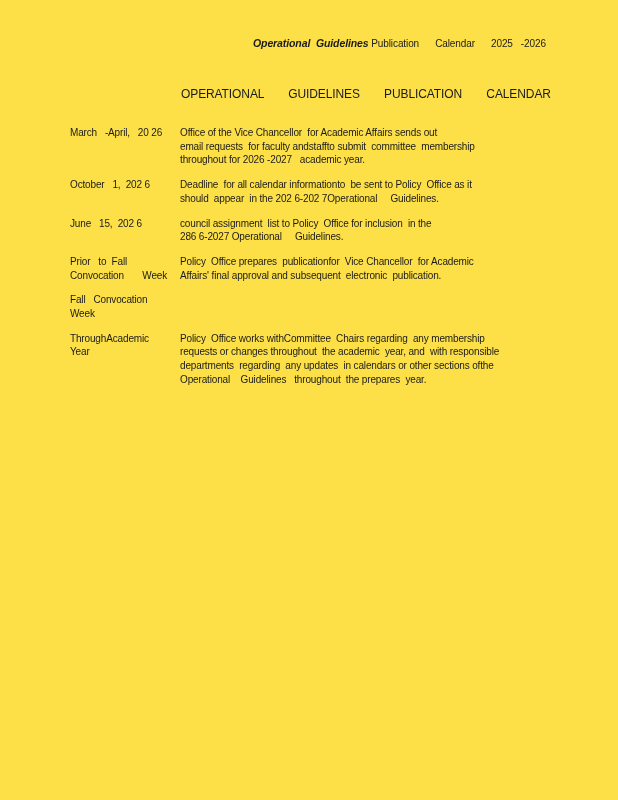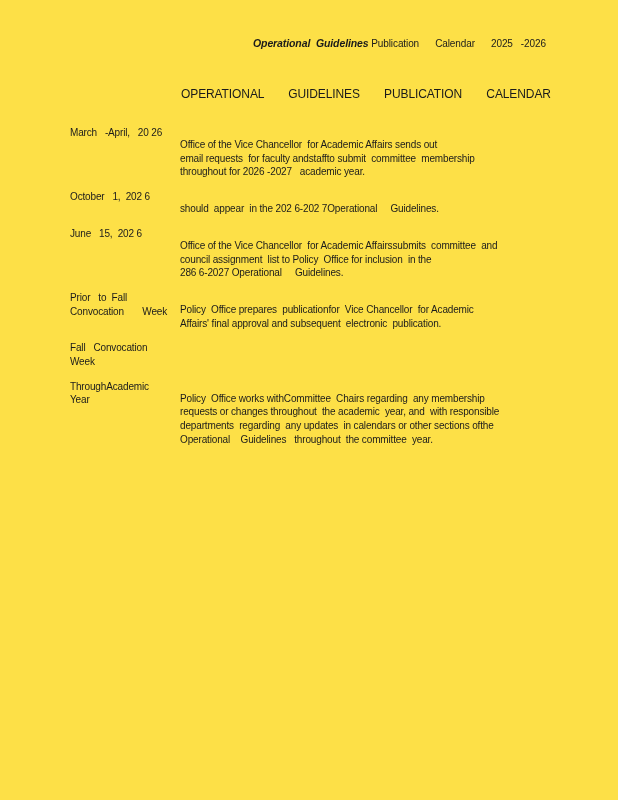--- a/index.html
+++ b/index.html
@@ -50,21 +50,20 @@
     align-items: flex-start;
     margin-bottom: 11px;
   }
   .date-col {
     width: 110px;
     flex: 0 0 110px;
   }
   .body-col {
     flex: 1 1 auto;
     min-width: 0;
-    margin-top: 12px;
   }
   .date-line, .body-line {
     font-size: 10px;
     line-height: 13.7px;
     white-space: pre-wrap;
     letter-spacing: -0.15px;
   }
   .body-line { overflow: visible; }
   .it {
   }
@@ -87,29 +86,29 @@
           <div class="body-line"><span>Office of the Vice Chancellor  for Academic Affairs sends out</span></div>
           <div class="body-line"><span>email requests  for faculty andstaffto submit  committee  membership</span></div>
           <div class="body-line"><span>throughout for </span><span class="it">2026 -2027</span><span>   academic year.</span></div>
         </div>
       </div>
       <div class="cal-row">
         <div class="date-col">
           <div class="date-line">October   1,  202 6</div>
         </div>
         <div class="body-col">
+          <div class="body-line"><span>Deadline  for all calendar informationto  be sent to Policy  Office as it</span></div>
           <div class="body-line"><span>should  appear  in the </span><span class="it">202 6-202 7Operational     Guidelines.</span></div>
         </div>
       </div>
       <div class="cal-row">
         <div class="date-col">
           <div class="date-line">June   15,  202 6</div>
         </div>
         <div class="body-col">
-          <div class="body-line"><span>Office of the Vice Chancellor  for Academic Affairssubmits  committee  and</span></div>
           <div class="body-line"><span>council assignment  list to Policy  Office for inclusion  in the</span></div>
           <div class="body-line"><span class="it">286 6-2027 Operational     Guidelines.</span></div>
         </div>
       </div>
       <div class="cal-row">
         <div class="date-col">
           <div class="date-line">Prior   to  Fall</div>
           <div class="date-line">Convocation       Week</div>
         </div>
         <div class="body-col">
@@ -125,18 +124,18 @@
       </div>
       <div class="cal-row">
         <div class="date-col">
           <div class="date-line">ThroughAcademic</div>
           <div class="date-line">Year</div>
         </div>
         <div class="body-col">
           <div class="body-line"><span>Policy  Office works withCommittee  Chairs regarding  any membership</span></div>
           <div class="body-line"><span>requests or changes throughout  the academic  year, and  with responsible</span></div>
           <div class="body-line"><span>departments  regarding  any updates  in calendars or other sections ofthe</span></div>
-          <div class="body-line"><span class="it">Operational    Guidelines</span><span>   throughout  the committee  year.</span></div>
+          <div class="body-line"><span class="it">Operational    Guidelines</span><span>   throughout  the prepares  year.</span></div>
         </div>
       </div>
     </div>
 
 </div>
 
 </body></html>

